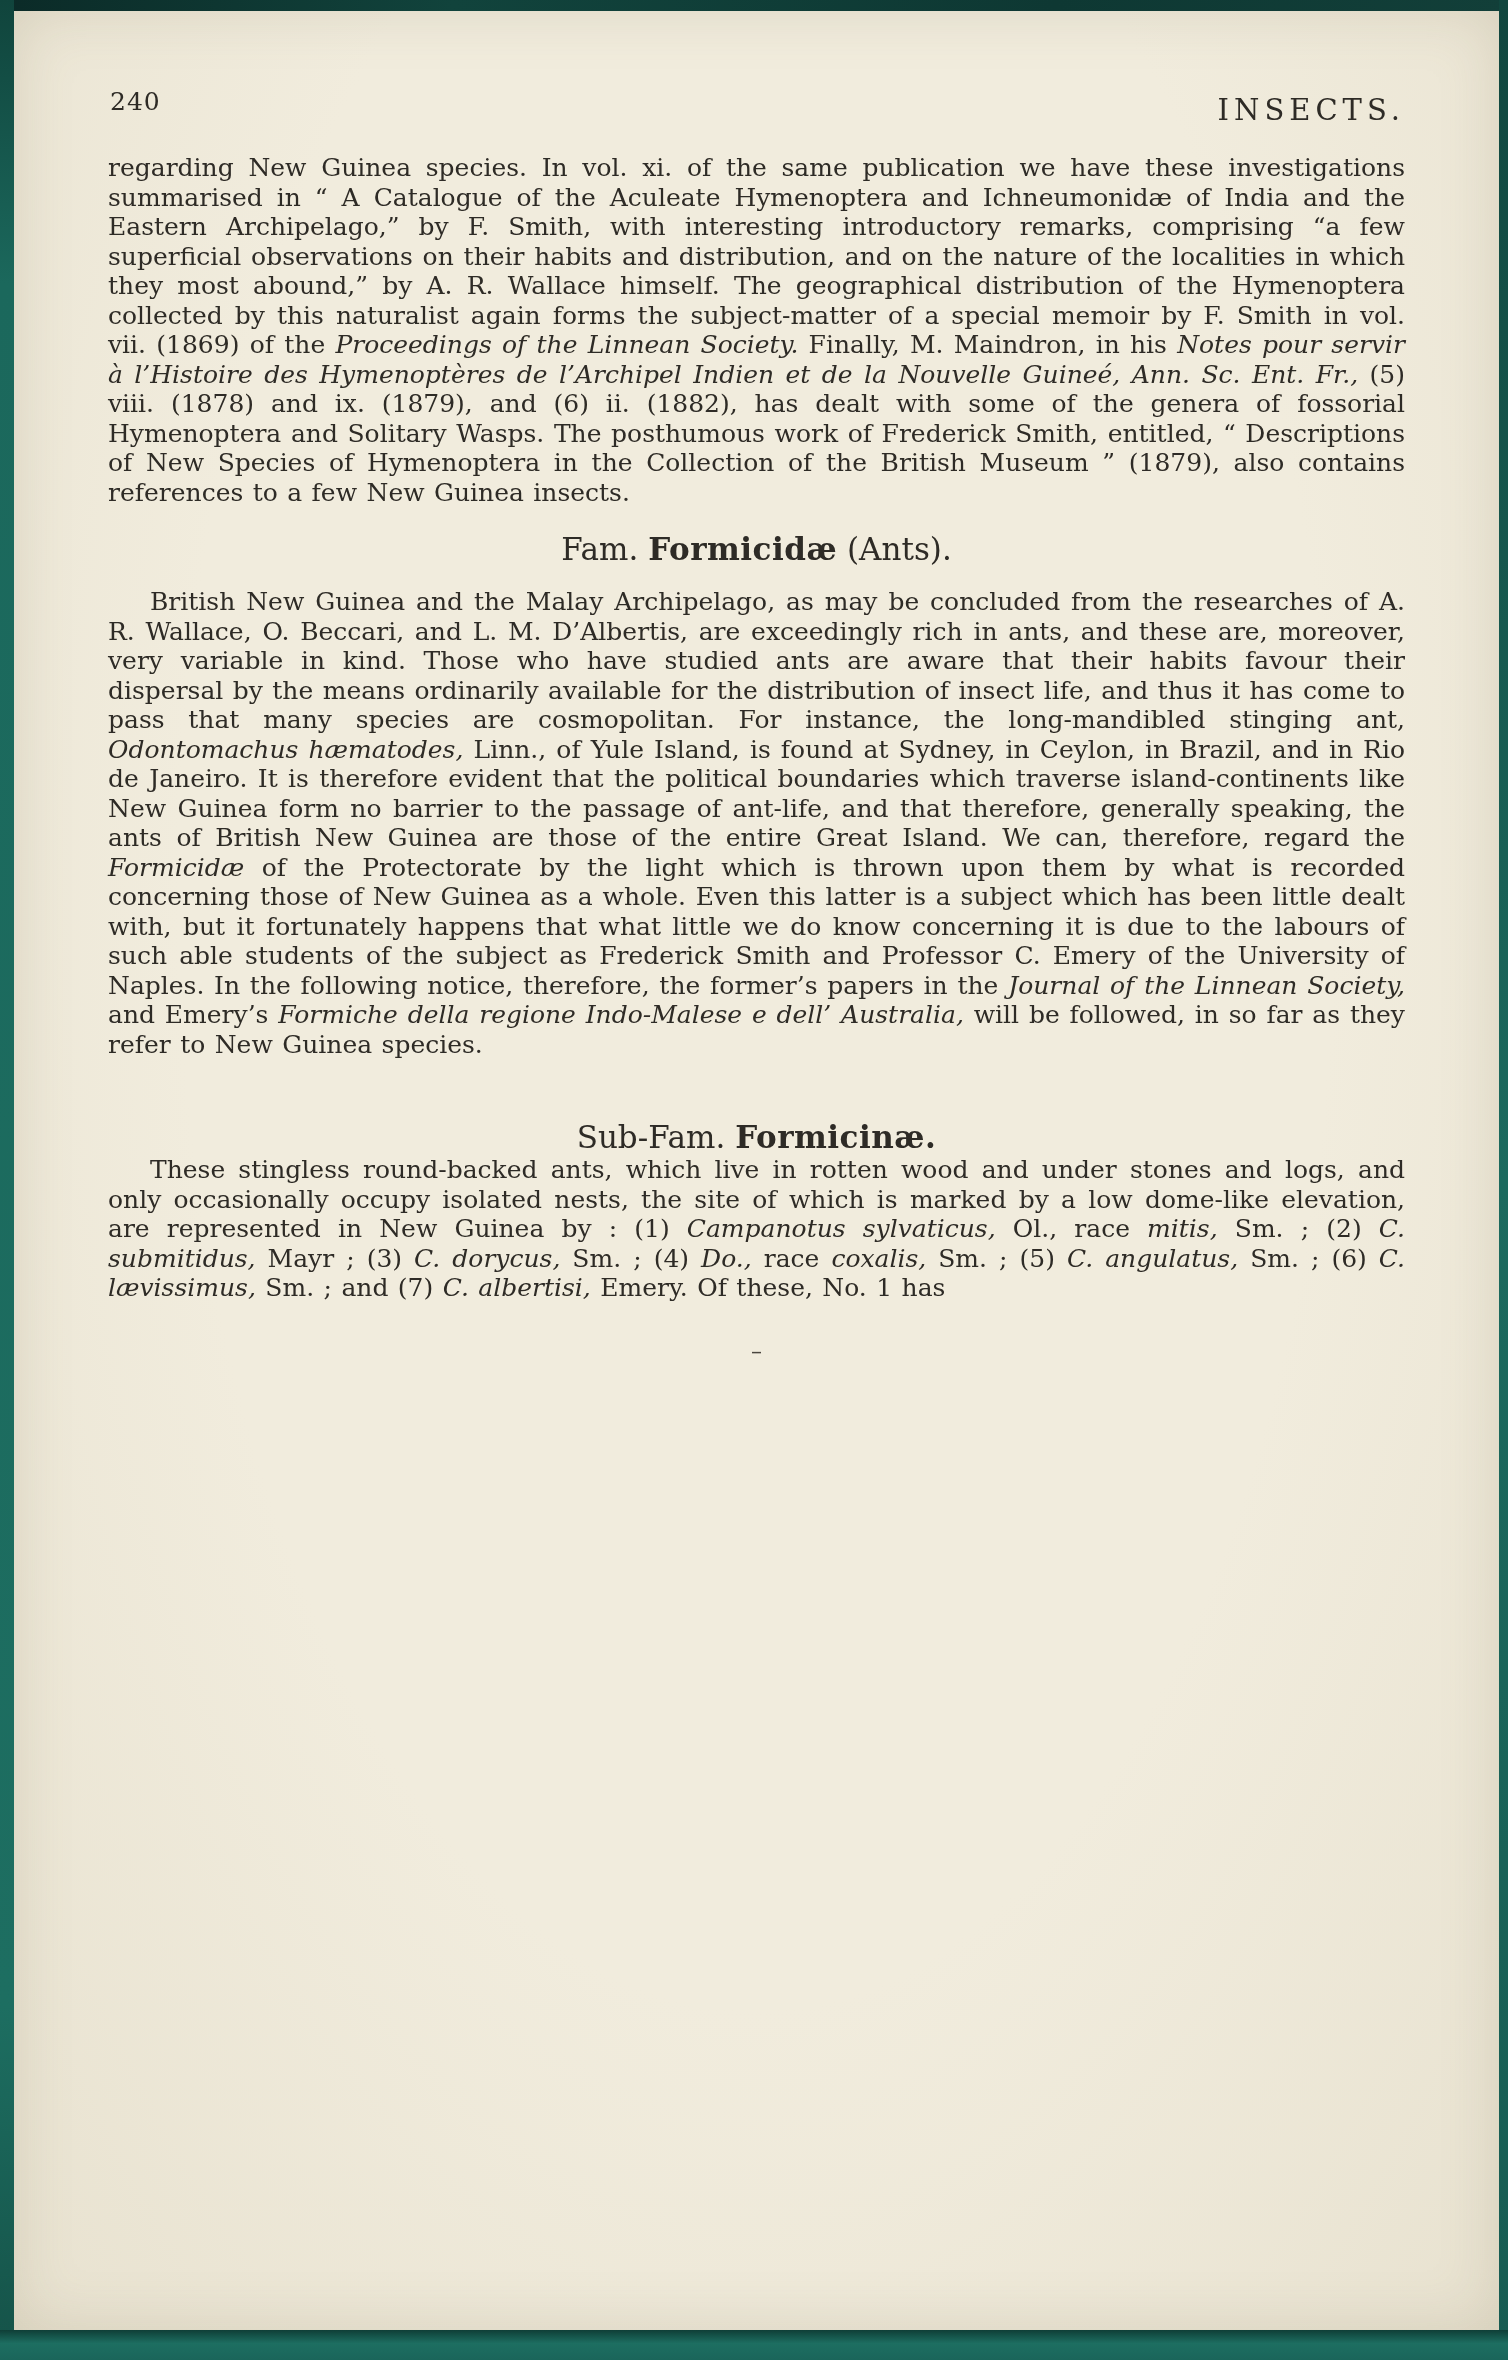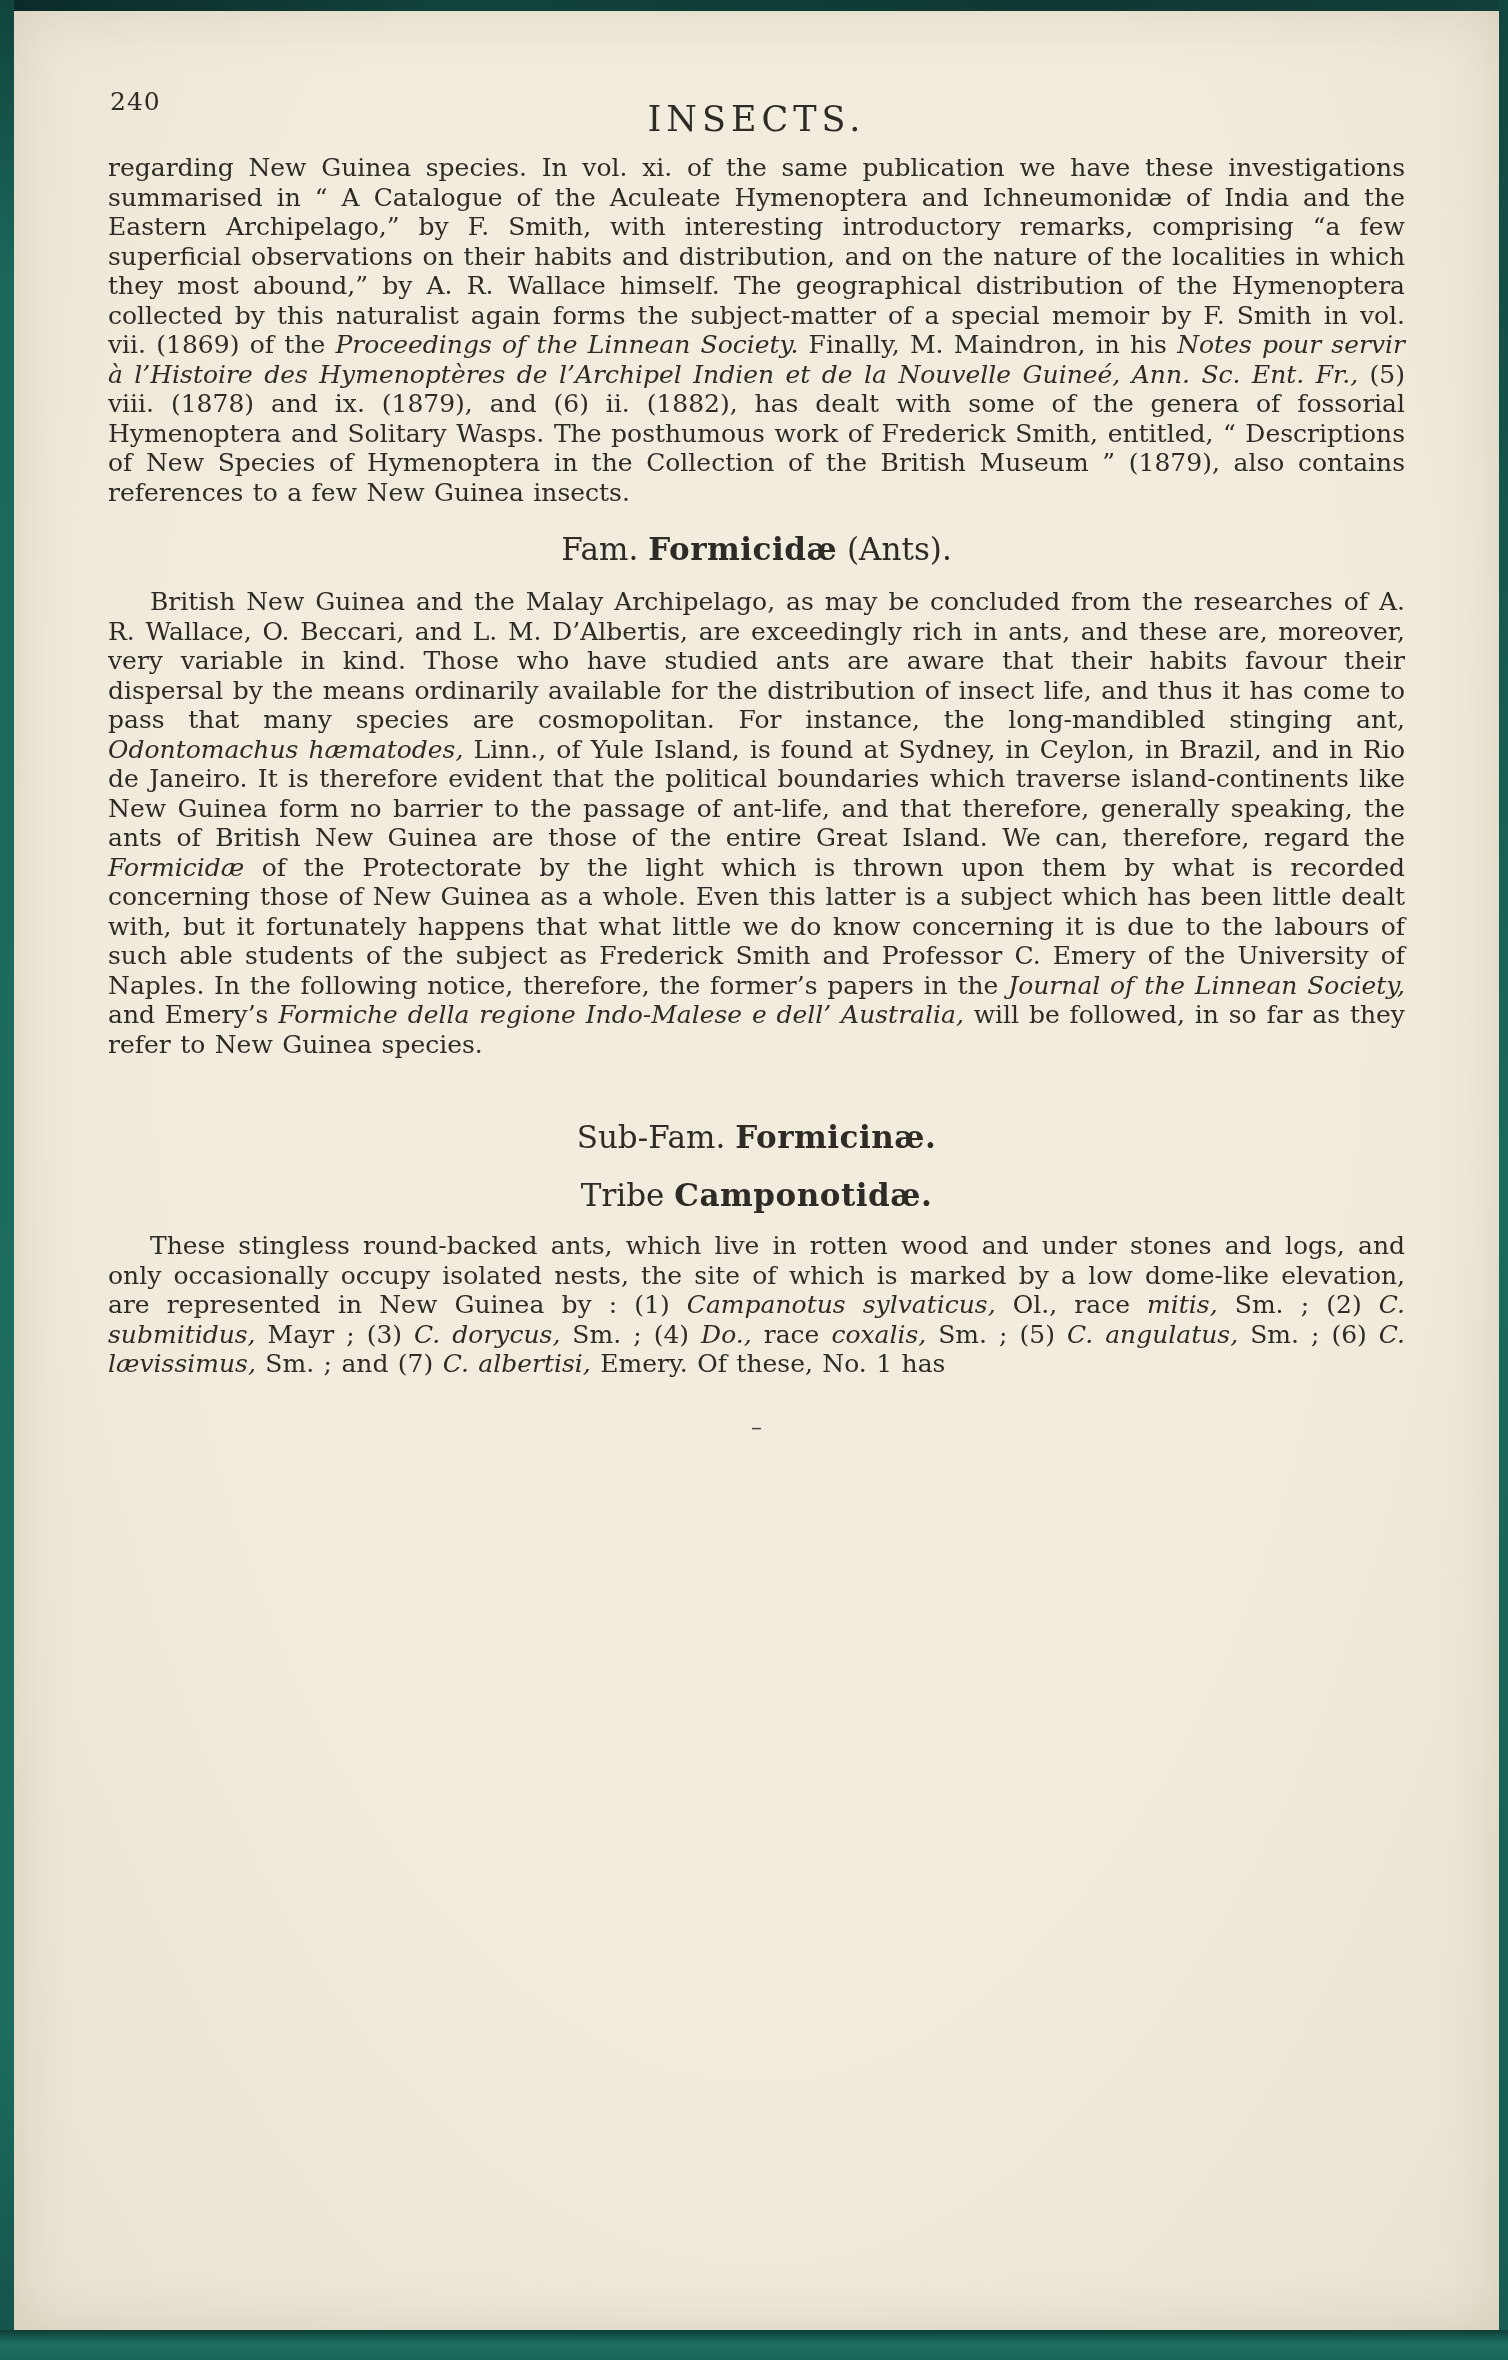--- a/index.html
+++ b/index.html
@@ -21,22 +21,22 @@
   .edge-bottom { left: 0; right: 0; bottom: 0; height: 30px;
                  background: linear-gradient(180deg, #0f3e37, #1d6e61 45%, #1a655a); }
   .paper {
     position: absolute; top: 11px; left: 14px; right: 9px; bottom: 30px;
     background: radial-gradient(ellipse at 50% 38%, #f1ecdd 55%, #e8e2d0 100%);
     padding: 72px 94px 8px 94px;
     box-shadow: inset 0 0 60px rgba(120,110,80,0.18);
   }
   .pagehead { position: relative; height: 36px; margin-bottom: 34px; }
   .pagenum  { position: absolute; left: 2px; top: 4px; font-size: 25px; letter-spacing: 1px; }
-  .running  { position: absolute; left: 0; right: 0; top: 16px; text-align: center;
-              font-size: 35px; letter-spacing: 5px; }
+  .running  { position: absolute; left: 0; right: 0; top: 10px; text-align: right;
+              font-size: 29px; letter-spacing: 5px; }
   p.body {
     font-size: 25px;
     line-height: 29.5px;
     text-align: justify;
     word-spacing: 1.5px;
   }
   p.indent { text-indent: 42px; }
   .heading { text-align: center; font-size: 31px; font-weight: normal; }
   .heading b { font-weight: bold; letter-spacing: 0.5px; }
   .heading.fam    { margin: 24px 0 20px; }
@@ -61,20 +61,19 @@
     </header>
 
     <p class="body"><span>regarding New Guinea species.  In vol. xi. of the same publication we have these investigations summarised in “ A Catalogue of the Aculeate Hymenoptera and Ichneumonidæ of India and the Eastern Archipelago,” by F. Smith, with interesting introductory remarks, comprising “a few superficial observations on their habits and distribution, and on the nature of the localities in which they most abound,” by A. R. Wallace himself.  The geographical distribution of the Hymenoptera collected by this naturalist again forms the subject-matter of a special memoir by F. Smith in vol. vii. (1869) of the </span><i>Proceedings of the Linnean Society.</i><span>  Finally, M. Maindron, in his </span><i>Notes pour servir à l’Histoire des Hymenoptères de l’Archipel Indien et de la Nouvelle Guineé, Ann. Sc. Ent. Fr.,</i><span> (5) viii. (1878) and ix. (1879), and (6) ii. (1882), has dealt with some of the genera of fossorial Hymenoptera and Solitary Wasps.  The posthumous work of Frederick Smith, entitled, “ Descriptions of New Species of Hymenoptera in the Collection of the British Museum ” (1879), also contains references to a few New Guinea insects.</span></p>
 
     <h2 class="heading fam"><span>Fam. </span><b>Formicidæ</b><span> (Ants).</span></h2>
 
     <p class="body indent"><span>British New Guinea and the Malay Archipelago, as may be concluded from the researches of A. R. Wallace, O. Beccari, and L. M. D’Albertis, are exceedingly rich in ants, and these are, moreover, very variable in kind.  Those who have studied ants are aware that their habits favour their dispersal by the means ordinarily available for the distribution of insect life, and thus it has come to pass that many species are cosmopolitan.  For instance, the long-mandibled stinging ant, </span><i>Odontomachus hæmatodes,</i><span> Linn., of Yule Island, is found at Sydney, in Ceylon, in Brazil, and in Rio de Janeiro.  It is therefore evident that the political boundaries which traverse island-continents like New Guinea form no barrier to the passage of ant-life, and that therefore, generally speaking, the ants of British New Guinea are those of the entire Great Island.  We can, therefore, regard the </span><i>Formicidæ</i><span> of the Protectorate by the light which is thrown upon them by what is recorded concerning those of New Guinea as a whole.  Even this latter is a subject which has been little dealt with, but it fortunately happens that what little we do know concerning it is due to the labours of such able students of the subject as Frederick Smith and Professor C. Emery of the University of Naples.  In the following notice, therefore, the former’s papers in the </span><i>Journal of the Linnean Society,</i><span> and Emery’s </span><i>Formiche della regione Indo-Malese e dell’ Australia,</i><span> will be followed, in so far as they refer to New Guinea species.</span></p>
 
     <h3 class="heading subfam"><span>Sub-Fam. </span><b>Formicinæ.</b></h3>
 
-    <h3 class="heading tribe"><span>Tribe </span><b>Camponotidæ.</b></h3>
 
     <p class="body indent"><span>These stingless round-backed ants, which live in rotten wood and under stones and logs, and only occasionally occupy isolated nests, the site of which is marked by a low dome-like elevation, are represented in New Guinea by : (1) </span><i>Campanotus sylvaticus,</i><span> Ol., race </span><i>mitis,</i><span> Sm. ; (2) </span><i>C. submitidus,</i><span> Mayr ; (3) </span><i>C. dorycus,</i><span> Sm. ; (4) </span><i>Do.,</i><span> race </span><i>coxalis,</i><span> Sm. ; (5) </span><i>C. angulatus,</i><span> Sm. ; (6) </span><i>C. lævissimus,</i><span> Sm. ; and (7) </span><i>C. albertisi,</i><span> Emery.  Of these, No. 1 has</span></p>
 
     <div class="endmark">–</div>
 
   </div>
 </div>
 
 </body></html>

